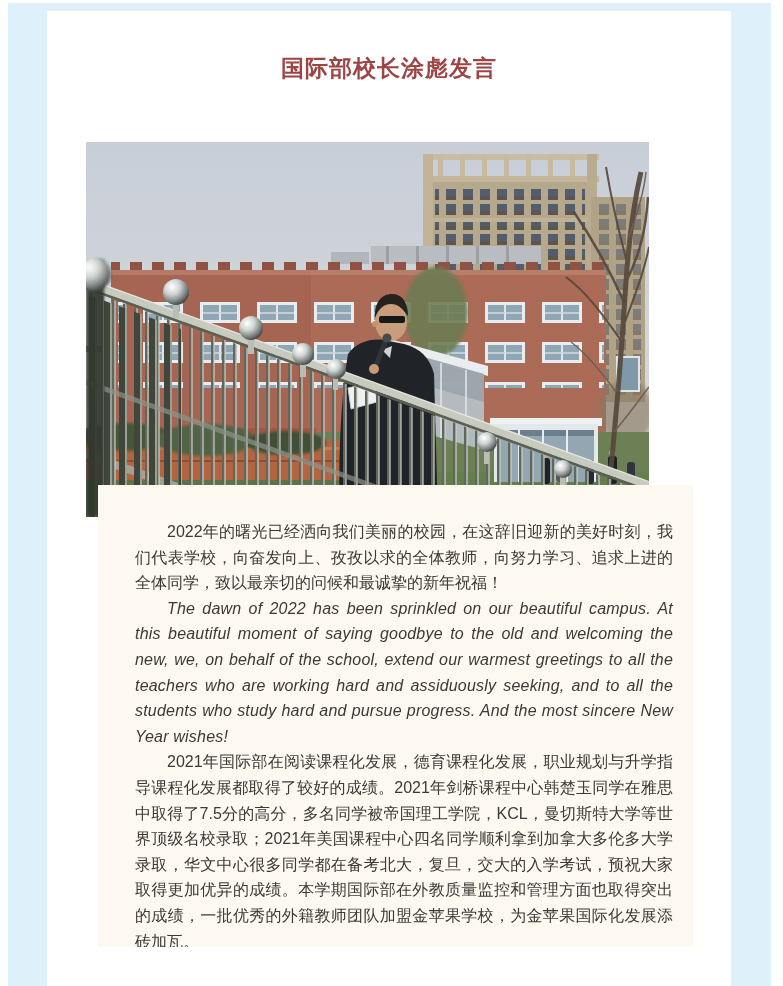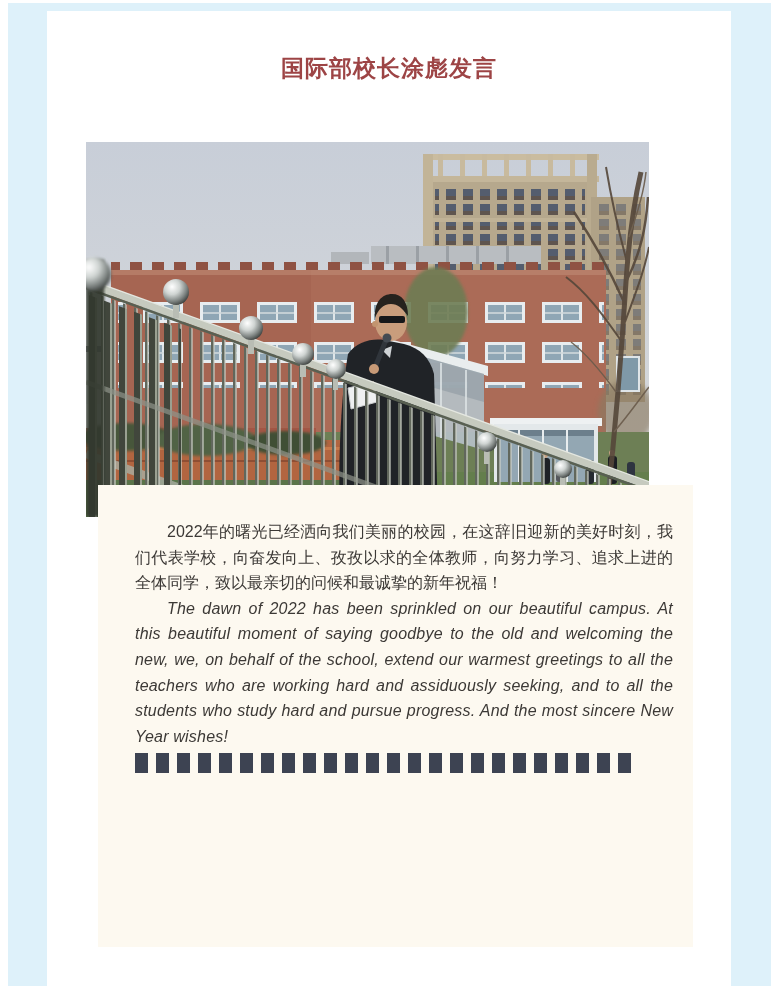--- a/index.html
+++ b/index.html
@@ -228,18 +228,19 @@
               <circle cx="401" cy="300" r="10" fill="url(#ball)"></circle>
               <circle cx="477" cy="327" r="9" fill="url(#ball)"></circle>
             </g>
           </g>
         </svg>
       </figure>
 
       <section class="textbox">
         <p class="zh">2022年的曙光已经洒向我们美丽的校园，在这辞旧迎新的美好时刻，我们代表学校，向奋发向上、孜孜以求的全体教师，向努力学习、追求上进的全体同学，致以最亲切的问候和最诚挚的新年祝福！</p>
         <p class="en">The dawn of 2022 has been sprinkled on our beautiful campus. At this beautiful moment of saying goodbye to the old and welcoming the new, we, on behalf of the school, extend our warmest greetings to all the teachers who are working hard and assiduously seeking, and to all the students who study hard and pursue progress. And the most sincere New Year wishes!</p>
+        <p class="zh">2021年国际部在阅读课程化发展，德育课程化发展，职业规划与升学指导课程化发展都取得了较好的成绩。2021年剑桥课程中心韩楚玉同学在雅思中取得了7.5分的高分，多名同学被帝国理工学院，KCL，曼切斯特大学等世界顶级名校录取；2021年美国课程中心四名同学顺利拿到加拿大多伦多大学录取，华文中心很多同学都在备考北大，复旦，交大的入学考试，预祝大家取得更加优异的成绩。本学期国际部在外教质量监控和管理方面也取得突出的成绩，一批优秀的外籍教师团队加盟金苹果学校，为金苹果国际化发展添砖加瓦。</p>
         <div class="clipped-line"></div>
       </section>
 
     </div>
   </div>
 </div>
 
 </body></html>

